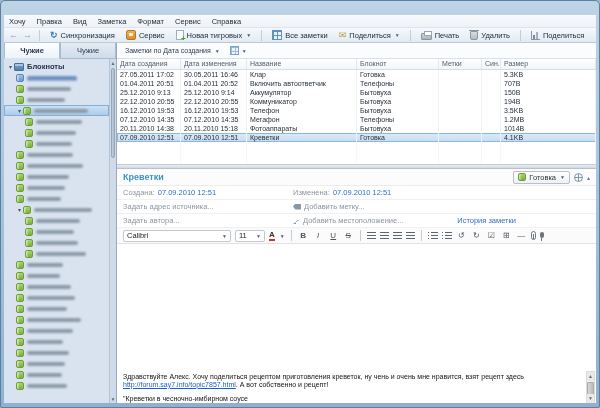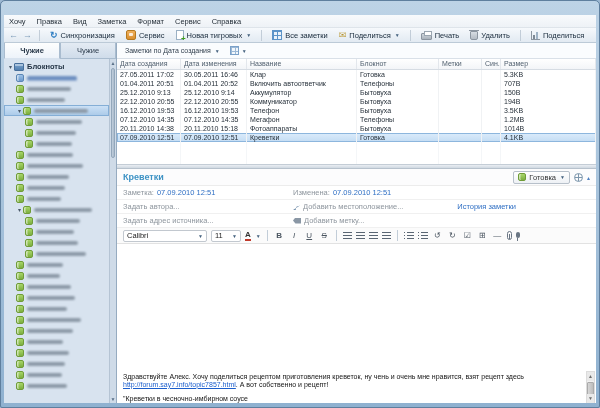--- a/index.html
+++ b/index.html
@@ -425,46 +425,46 @@
             <span class="nb"></span>
             <span>Готовка</span>
             <span class="dd">▼</span>
           </span>
           <span class="globe"></span>
           <span class="collapse">▴</span>
         </div>
 
         <div class="meta">
           <span class="mcol1">
-            <span>Заметка:</span>
+            <span>Создана:</span>
             <span class="v">07.09.2010 12:51</span>
           </span>
           <span>Изменена:</span>
           <span class="v">07.09.2010 12:51</span>
+        </div>
+
+        <div class="meta">
+          <span class="mcol1">
+            <span>Задать адрес источника...</span>
+          </span>
+          <span class="tagico"></span>
+          <span>Добавить метку...</span>
         </div>
 
         <div class="meta">
           <span class="mcol1">
             <span>Задать автора...</span>
           </span>
           <span class="locico"></span>
           <span>Добавить местоположение...</span>
           <span class="hist">История заметки</span>
         </div>
 
-        <div class="meta">
-          <span class="mcol1">
-            <span>Задать адрес источника...</span>
-          </span>
-          <span class="tagico"></span>
-          <span>Добавить метку...</span>
-        </div>
-
         <div class="fmtbar">
-          <span class="fsel" style="width:84px">
+          <span class="fsel" style="width:108px">
             <span>Calibri</span>
             <span class="dd" style="margin-left:auto">▼</span>
           </span>
           <span class="fsel" style="width:30px">
             <span>11</span>
             <span class="dd" style="margin-left:auto">▼</span>
           </span>
           <span class="colorA">A</span>
           <span class="dd">▼</span>
           <span class="vsep"></span>

